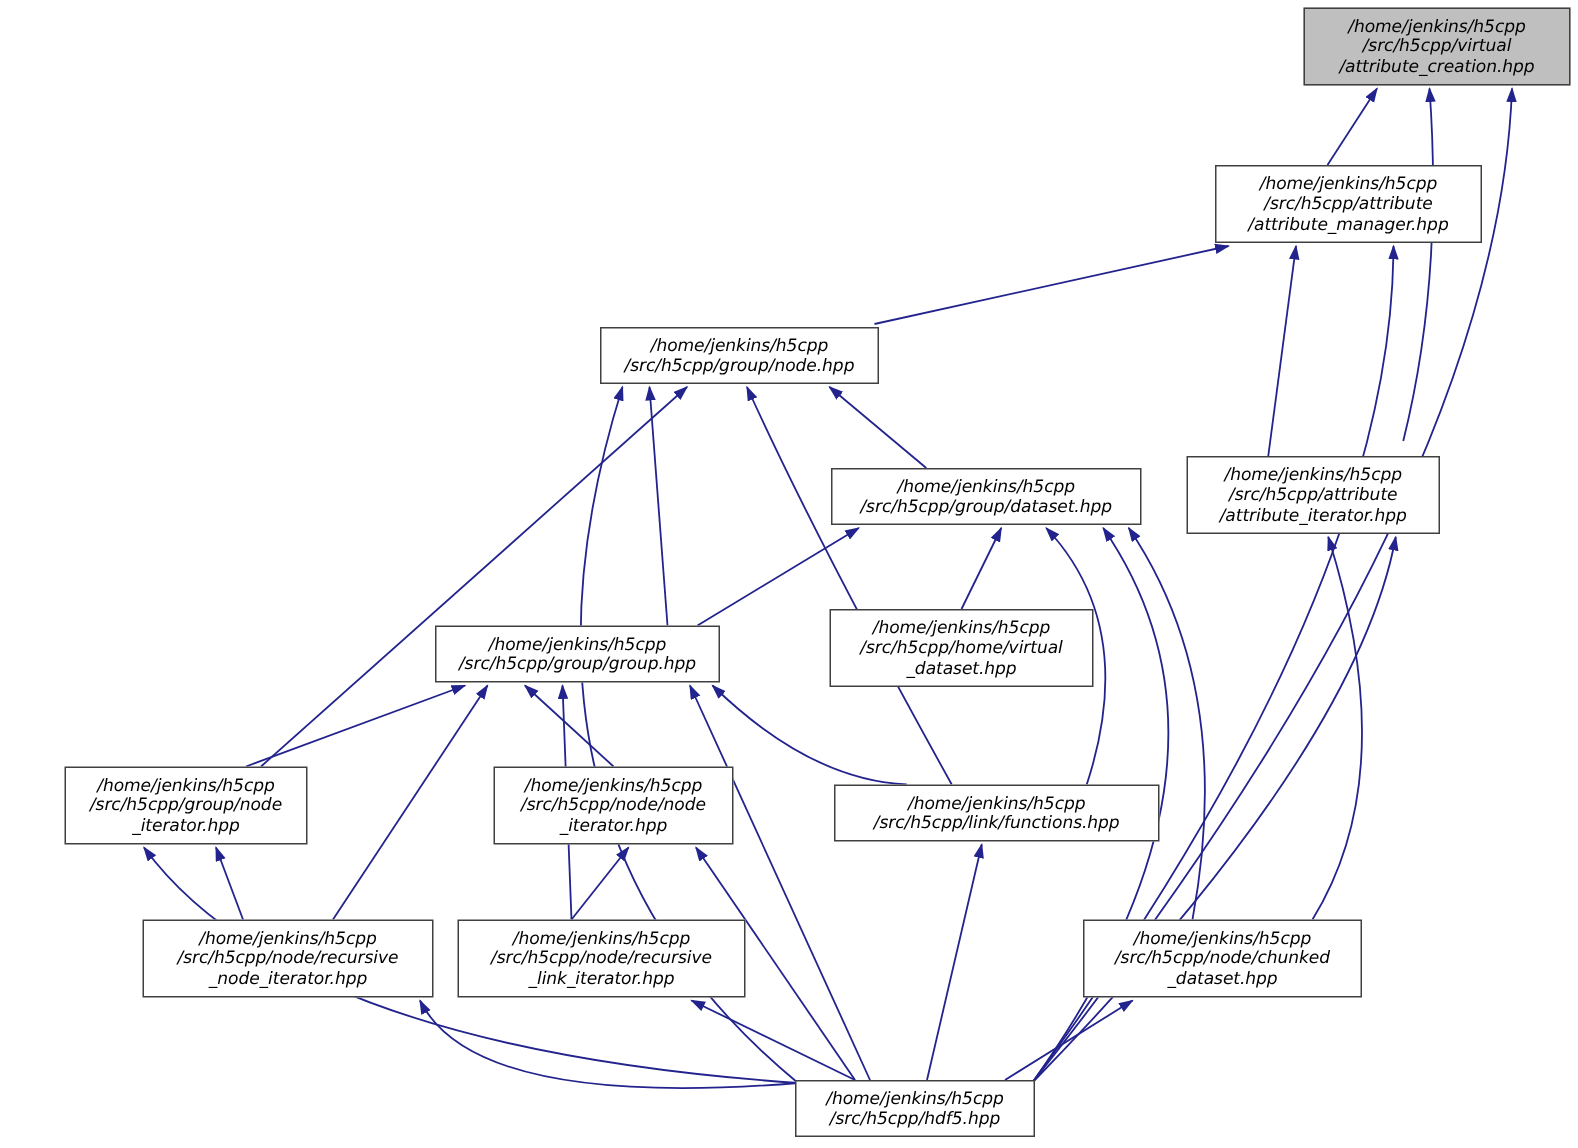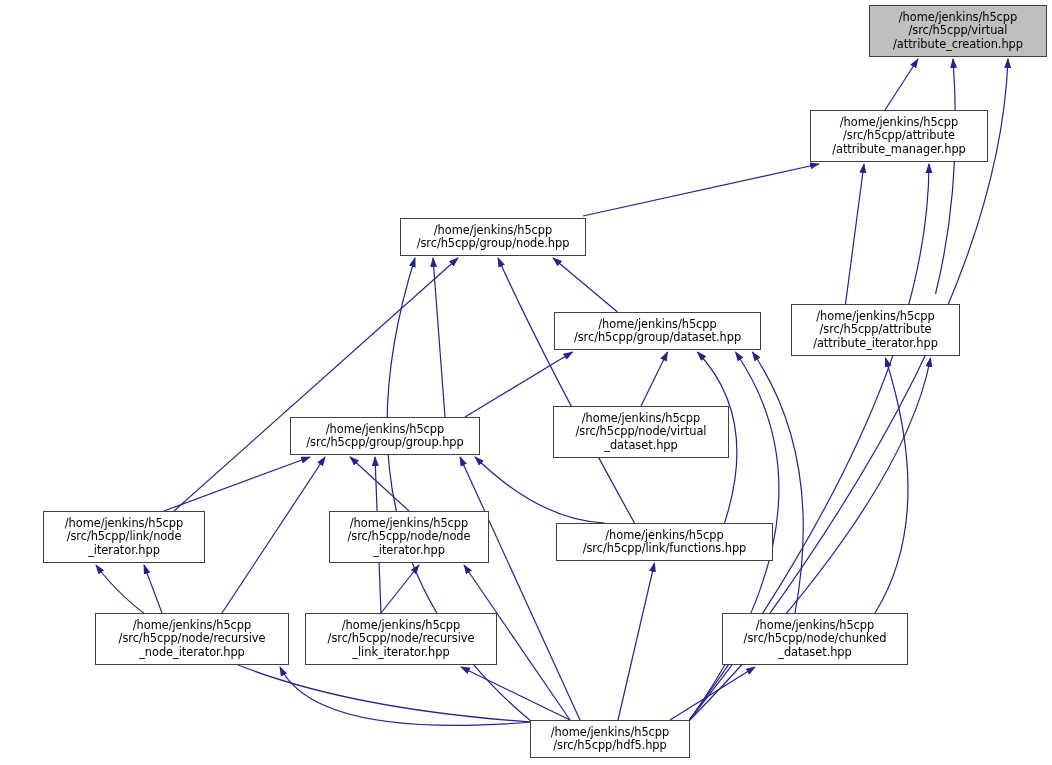--- a/index.html
+++ b/index.html
@@ -7,20 +7,21 @@
     padding: 0;
     background: #ffffff;
   }
   #graph-root {
     position: relative;
     width: 1052px;
     height: 765px;
     background: #ffffff;
     font-family: "DejaVu Sans", "Liberation Sans", sans-serif;
     overflow: hidden;
+    font-style: italic;
   }
   svg#edge-layer {
     position: absolute;
     left: 0;
     top: 0;
     width: 1052px;
     height: 765px;
   }
   .node {
     position: absolute;
@@ -94,22 +95,22 @@
       </g>
   </svg>
 
   <div id="nodes">
       <div class="node highlight" title="/home/jenkins/h5cpp/src/h5cpp/property/attribute_creation.hpp" style="left: 869px; top: 5px; width: 178px; height: 52px;"><span class="label">/home/jenkins/h5cpp</span><span class="label">/src/h5cpp/virtual</span><span class="label">/attribute_creation.hpp</span></div>
       <div class="node" title="/home/jenkins/h5cpp/src/h5cpp/attribute/attribute_manager.hpp" style="left: 810px; top: 110px; width: 178px; height: 52px;"><span class="label">/home/jenkins/h5cpp</span><span class="label">/src/h5cpp/attribute</span><span class="label">/attribute_manager.hpp</span></div>
       <div class="node" title="/home/jenkins/h5cpp/src/h5cpp/node/node.hpp" style="left: 400px; top: 218px; width: 186px; height: 38px;"><span class="label">/home/jenkins/h5cpp</span><span class="label">/src/h5cpp/group/node.hpp</span></div>
       <div class="node" title="/home/jenkins/h5cpp/src/h5cpp/node/dataset.hpp" style="left: 554px; top: 312px; width: 207px; height: 38px;"><span class="label">/home/jenkins/h5cpp</span><span class="label">/src/h5cpp/group/dataset.hpp</span></div>
       <div class="node" title="/home/jenkins/h5cpp/src/h5cpp/attribute/attribute_iterator.hpp" style="left: 791px; top: 304px; width: 169px; height: 52px;"><span class="label">/home/jenkins/h5cpp</span><span class="label">/src/h5cpp/attribute</span><span class="label">/attribute_iterator.hpp</span></div>
       <div class="node" title="/home/jenkins/h5cpp/src/h5cpp/node/group.hpp" style="left: 290px; top: 417px; width: 190px; height: 38px;"><span class="label">/home/jenkins/h5cpp</span><span class="label">/src/h5cpp/group/group.hpp</span></div>
-      <div class="node" title="/home/jenkins/h5cpp/src/h5cpp/node/virtual_dataset.hpp" style="left: 553px; top: 406px; width: 176px; height: 52px;"><span class="label">/home/jenkins/h5cpp</span><span class="label">/src/h5cpp/node/virtual</span><span class="label">_dataset.hpp</span></div>
-      <div class="node" title="/home/jenkins/h5cpp/src/h5cpp/node/node_iterator.hpp" style="left: 43px; top: 511px; width: 162px; height: 52px;"><span class="label">/home/jenkins/h5cpp</span><span class="label">/src/h5cpp/link/node</span><span class="label">_iterator.hpp</span></div>
+      <div class="node" title="/home/jenkins/h5cpp/src/h5cpp/node/virtual_dataset.hpp" style="left: 553px; top: 406px; width: 176px; height: 52px;"><span class="label">/home/jenkins/h5cpp</span><span class="label">/src/h5cpp/home/virtual</span><span class="label">_dataset.hpp</span></div>
+      <div class="node" title="/home/jenkins/h5cpp/src/h5cpp/node/node_iterator.hpp" style="left: 43px; top: 511px; width: 162px; height: 52px;"><span class="label">/home/jenkins/h5cpp</span><span class="label">/src/h5cpp/group/node</span><span class="label">_iterator.hpp</span></div>
       <div class="node" title="/home/jenkins/h5cpp/src/h5cpp/node/link_iterator.hpp" style="left: 329px; top: 511px; width: 160px; height: 52px;"><span class="label">/home/jenkins/h5cpp</span><span class="label">/src/h5cpp/node/node</span><span class="label">_iterator.hpp</span></div>
       <div class="node" title="/home/jenkins/h5cpp/src/h5cpp/node/functions.hpp" style="left: 556px; top: 523px; width: 217px; height: 38px;"><span class="label">/home/jenkins/h5cpp</span><span class="label">/src/h5cpp/link/functions.hpp</span></div>
       <div class="node" title="/home/jenkins/h5cpp/src/h5cpp/node/recursive_node_iterator.hpp" style="left: 95px; top: 613px; width: 194px; height: 52px;"><span class="label">/home/jenkins/h5cpp</span><span class="label">/src/h5cpp/node/recursive</span><span class="label">_node_iterator.hpp</span></div>
       <div class="node" title="/home/jenkins/h5cpp/src/h5cpp/node/recursive_link_iterator.hpp" style="left: 305px; top: 613px; width: 192px; height: 52px;"><span class="label">/home/jenkins/h5cpp</span><span class="label">/src/h5cpp/node/recursive</span><span class="label">_link_iterator.hpp</span></div>
       <div class="node" title="/home/jenkins/h5cpp/src/h5cpp/node/chunked_dataset.hpp" style="left: 722px; top: 613px; width: 186px; height: 52px;"><span class="label">/home/jenkins/h5cpp</span><span class="label">/src/h5cpp/node/chunked</span><span class="label">_dataset.hpp</span></div>
       <div class="node" title="/home/jenkins/h5cpp/src/h5cpp/hdf5.hpp" style="left: 530px; top: 720px; width: 160px; height: 38px;"><span class="label">/home/jenkins/h5cpp</span><span class="label">/src/h5cpp/hdf5.hpp</span></div>
     </div>
 
 </div>
 

